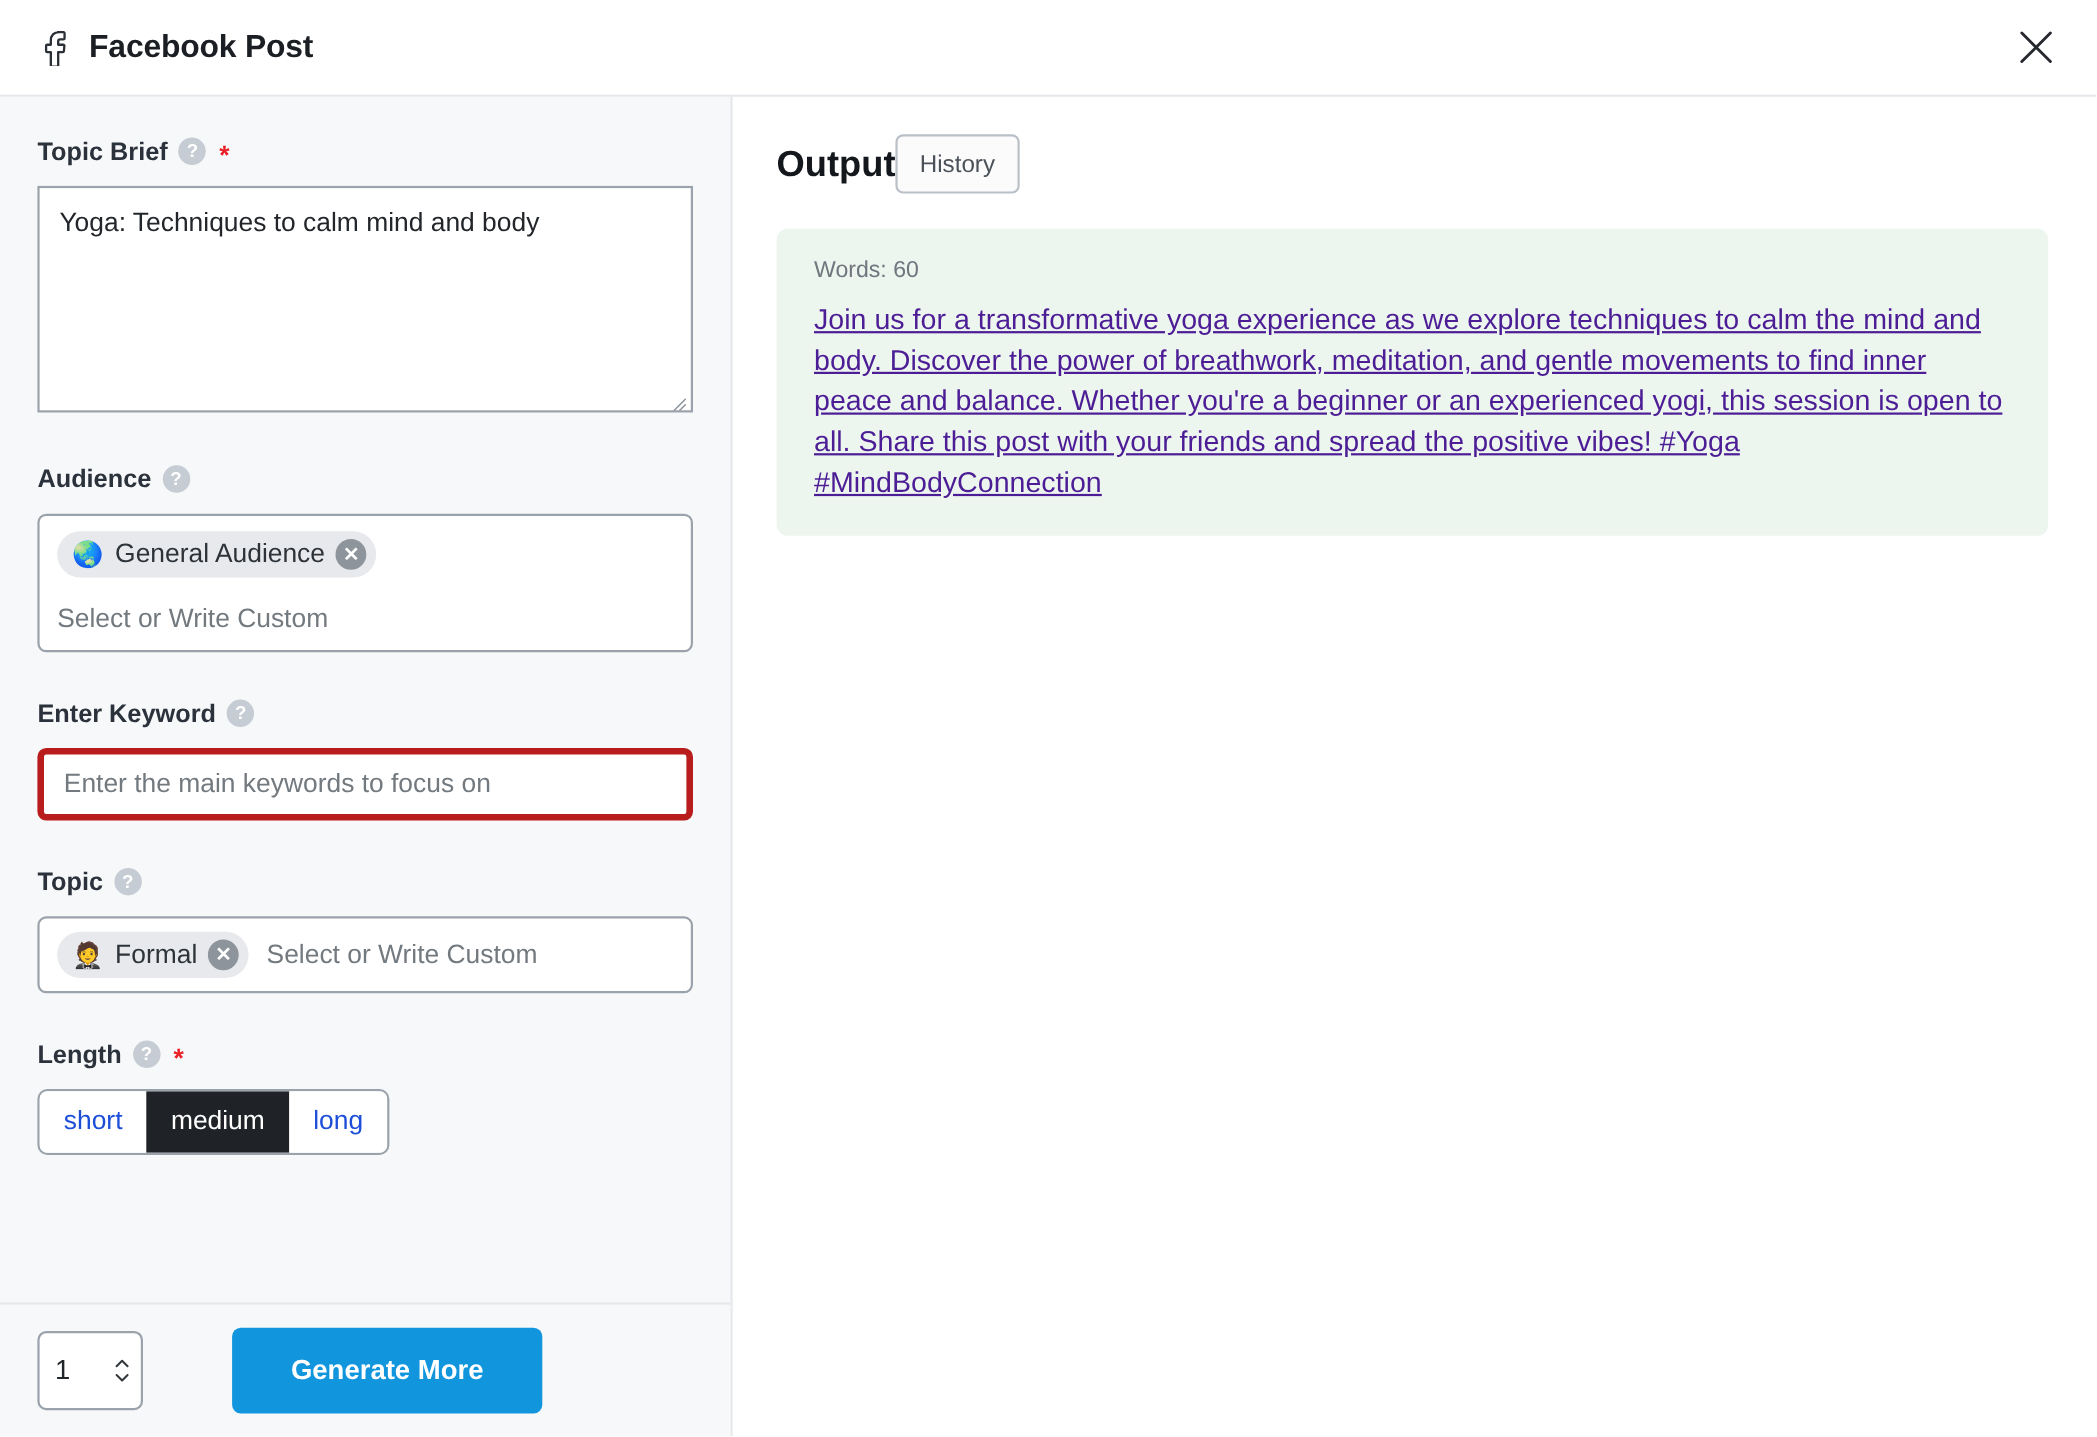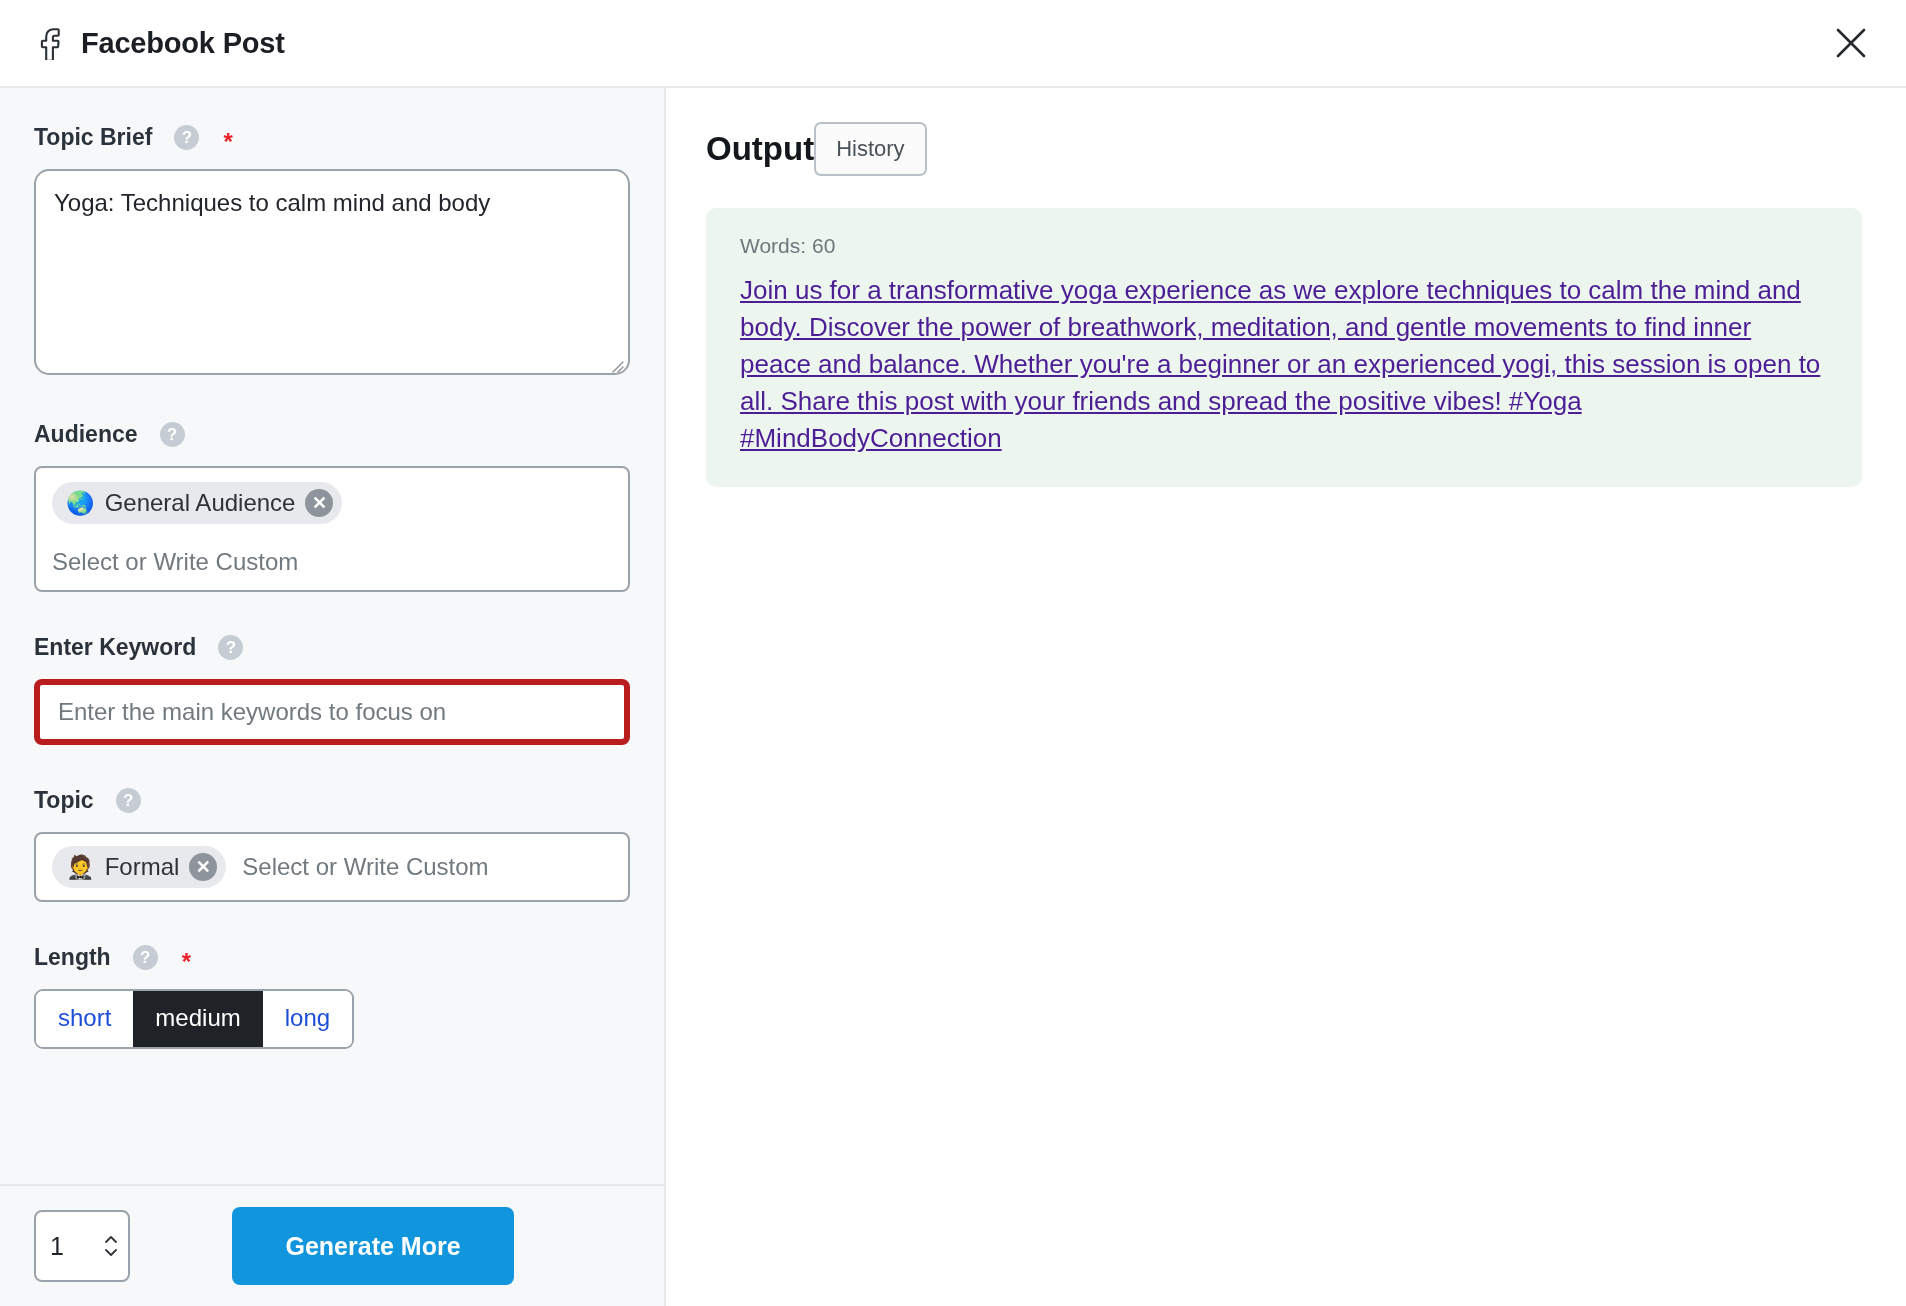--- a/index.html
+++ b/index.html
@@ -53,39 +53,39 @@
   }
   .left-scroll {
     flex: 1;
     overflow: hidden;
     padding: 36px 34px 0 34px;
     position: relative;
   }
   .field { margin-bottom: 42px; }
   .field:last-child { margin-bottom: 0; }
   .field-label {
-    display: flex; align-items: center; gap: 22px;
+    display: flex; align-items: center; gap: 10px;
     font-size: 23px; font-weight: bold; color: #2b323b;
     margin-bottom: 18px;
   }
   .help-icon {
     width: 25px; height: 25px; border-radius: 50%;
     background: #c6ccd3; color: #ffffff;
     font-size: 17px; font-weight: bold;
     display: inline-flex; align-items: center; justify-content: center;
     cursor: pointer; line-height: 1; font-family: "Liberation Sans", sans-serif;
   }
   .req-star {
     color: #ea2027; font-size: 24px; font-weight: bold;
     line-height: 1; margin-left: 2px; position: relative; top: 4px;
   }
 
   textarea.topic-input {
     width: 100%; height: 206px;
-    border: 2px solid #9aa2ab; border-radius: 15px;
+    border: 2px solid #9aa2ab; border-radius: 0;
     background: #ffffff;
     font-family: "Liberation Sans", sans-serif;
     font-size: 24px; color: #22262b;
     padding: 16px 18px;
     resize: none; outline: none; overflow: hidden;
     line-height: 1.35;
   }
   .ta-wrap { position: relative; }
   .resize-grip {
     position: absolute; right: 6px; bottom: 6px;
@@ -159,21 +159,21 @@
     background: #ffffff;
     display: flex; align-items: center;
     padding: 0 8px 0 14px; gap: 6px;
   }
   .stepper-value {
     font-size: 25px; color: #22262b; flex: 1;
     font-family: "Liberation Sans", sans-serif;
   }
   .spinner { display: flex; flex-direction: column; gap: 2px; cursor: pointer; }
   .generate-btn {
-    margin-left: 102px;
+    margin-left: 81px;
     width: 282px; height: 78px;
     background: #1195dd; color: #ffffff;
     border: none; border-radius: 8px;
     font-family: "Liberation Sans", sans-serif;
     font-size: 25px; font-weight: bold;
     cursor: pointer;
   }
 
   
   .right-panel {

